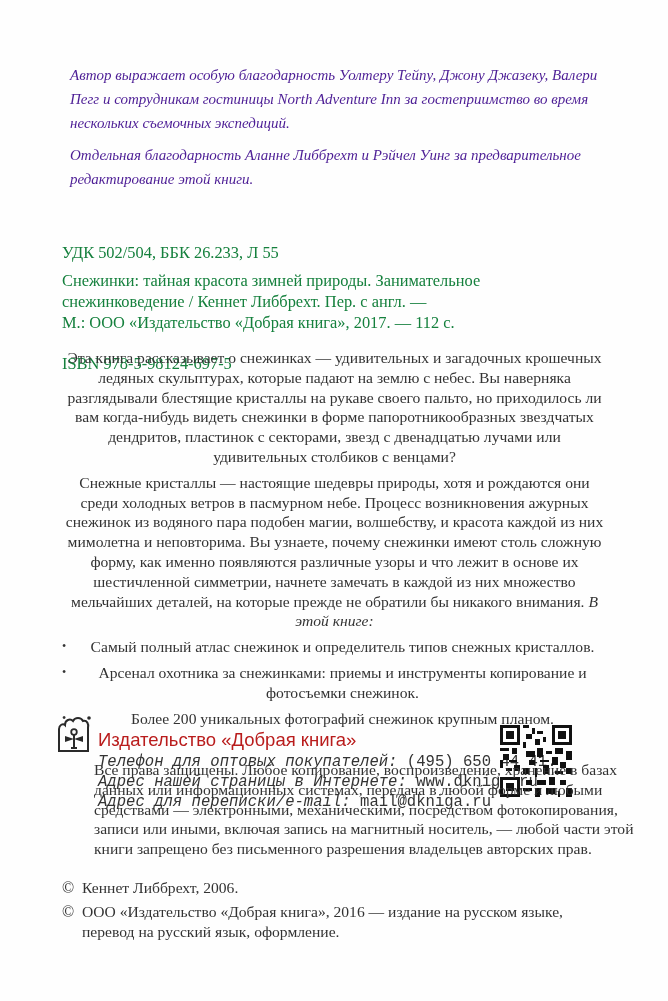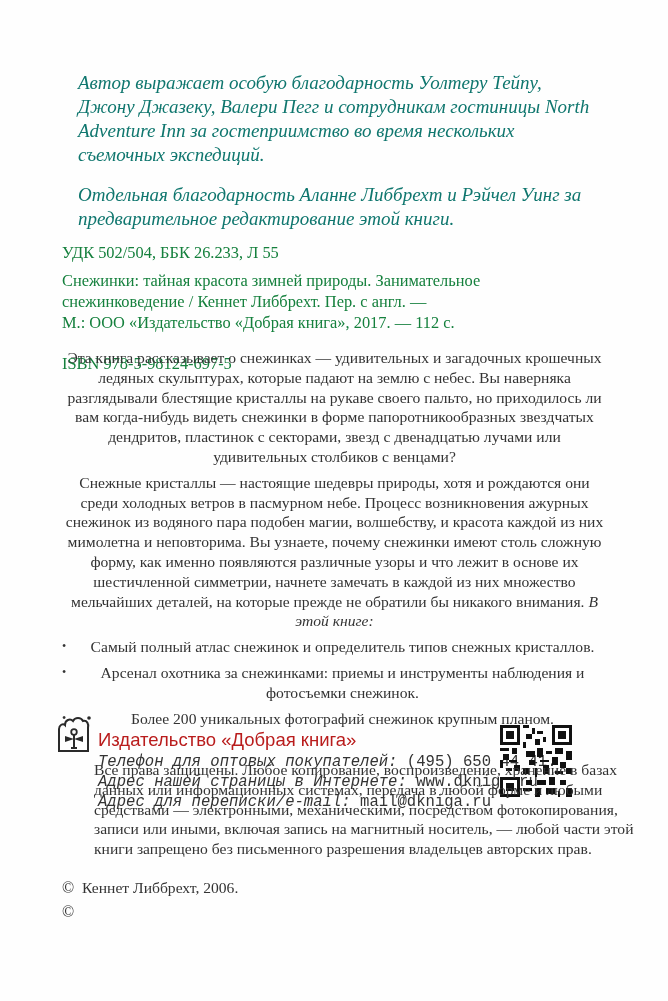--- a/index.html
+++ b/index.html
@@ -3,22 +3,22 @@
   <meta charset="utf-8">
   <style>
     html, body { margin: 0; padding: 0; }
     body {
       width: 668px; height: 1001px; background: #fefefe; overflow: hidden;
       font-family: "DejaVu Serif", "Liberation Serif", serif;
       color: #2a2a2a; position: relative;
     }
     .page { position: absolute; left: 62px; top: 55px; width: 545px; }
     .ack p {
-      margin: 16px; font-style: italic; font-family: "Liberation Serif", serif;
-      font-size: 19px; line-height: 24px; color: #0f766e;
+      margin: 8px; font-style: italic; font-family: "Liberation Serif", serif;
+      font-size: 15px; line-height: 24px; color: #4c1d95;
     }
     .ack p + p { margin-top: 5px; }
     .biblio { position: absolute; top: 187px; left: 0; width: 545px;
       font-family: "Liberation Serif", serif; font-size: 16.4px; line-height: 21px; color: #15803d; }
     .biblio .udk { margin-bottom: 7px; }
     .biblio .isbn { margin-top: 20px; }
     .body-text { position: absolute; top: 293px; left: 0; width: 545px;
       font-family: "Liberation Serif", serif; font-size: 15.6px; line-height: 19.8px; color: #333; text-align: center; }
     .body-text p { margin: 0; }
     .body-text p + p { margin-top: 6px; }
@@ -56,21 +56,21 @@
     <div>снежинковедение / Кеннет Либбрехт. Пер. с англ. —</div>
     <div>М.: ООО «Издательство «Добрая книга», 2017. — 112 с.</div>
     <div class="isbn">ISBN 978-5-98124-697-5</div>
   </div>
 
   <div class="body-text">
     <p>Эта книга рассказывает о снежинках — удивительных и загадочных крошечных ледяных скульптурах, которые падают на землю с небес. Вы наверняка разглядывали блестящие кристаллы на рукаве своего пальто, но приходилось ли вам когда-нибудь видеть снежинки в форме папоротникообразных звездчатых дендритов, пластинок с секторами, звезд с двенадцатью лучами или удивительных столбиков с венцами?</p>
     <p><span>Снежные кристаллы — настоящие шедевры природы, хотя и рождаются они среди холодных ветров в пасмурном небе. Процесс возникновения ажурных снежинок из водяного пара подобен магии, волшебству, и красота каждой из них мимолетна и неповторима. Вы узнаете, почему снежинки имеют столь сложную форму, как именно появляются различные узоры и что лежит в основе их шестичленной симметрии, начнете замечать в каждой из них множество мельчайших деталей, на которые прежде не обратили бы никакого внимания.</span> <span class="it">В этой книге:</span></p>
     <ul class="bullets">
       <li>Самый полный атлас снежинок и определитель типов снежных кристаллов.</li>
-      <li>Арсенал охотника за снежинками: приемы и инструменты наблюдения и фотосъемки снежинок.</li>
+      <li>Арсенал охотника за снежинками: приемы и инструменты копирование и фотосъемки снежинок.</li>
       <li>Более 200 уникальных фотографий снежинок крупным планом.</li>
     </ul>
   </div>
 
   <div class="publisher">
     <svg class="logo" viewBox="0 0 36 38">
       <path d="M3 36 V14 C3 10 7 8 9 10 C9 5 14 3 17 6 C19 2 25 2 27 6 C31 5 33 9 32 13 V36 Z" fill="none" stroke="#2a2a2a" stroke-width="2"></path>
       <circle cx="33" cy="3" r="1.8" fill="#2a2a2a"></circle>
       <circle cx="18" cy="17" r="2.8" fill="none" stroke="#2a2a2a" stroke-width="1.8"></circle>
       <path d="M9 21 L18 24 L27 21 L27 27 L18 24 L9 27 Z" fill="#2a2a2a"></path>
@@ -136,16 +136,17 @@
 
   <div class="rights">Все права защищены. Любое копирование, воспроизведение, хранение в базах данных или информационных системах, передача в любой форме и любыми средствами — электронными, механическими, посредством фотокопирования, записи или иными, включая запись на магнитный носитель, — любой части этой книги запрещено без письменного разрешения владельцев авторских прав.</div>
 
   <div class="copyrights">
     <div class="c-item">
       <span class="c-sym">©</span>
       <span>Кеннет Либбрехт, 2006.</span>
     </div>
     <div class="c-item">
       <span class="c-sym">©</span>
+      <span>ООО «Издательство «Добрая книга», 2016 — издание на русском языке, перевод на русский язык, оформление.</span>
     </div>
   </div>
 
 </div>
 
 </body></html>

